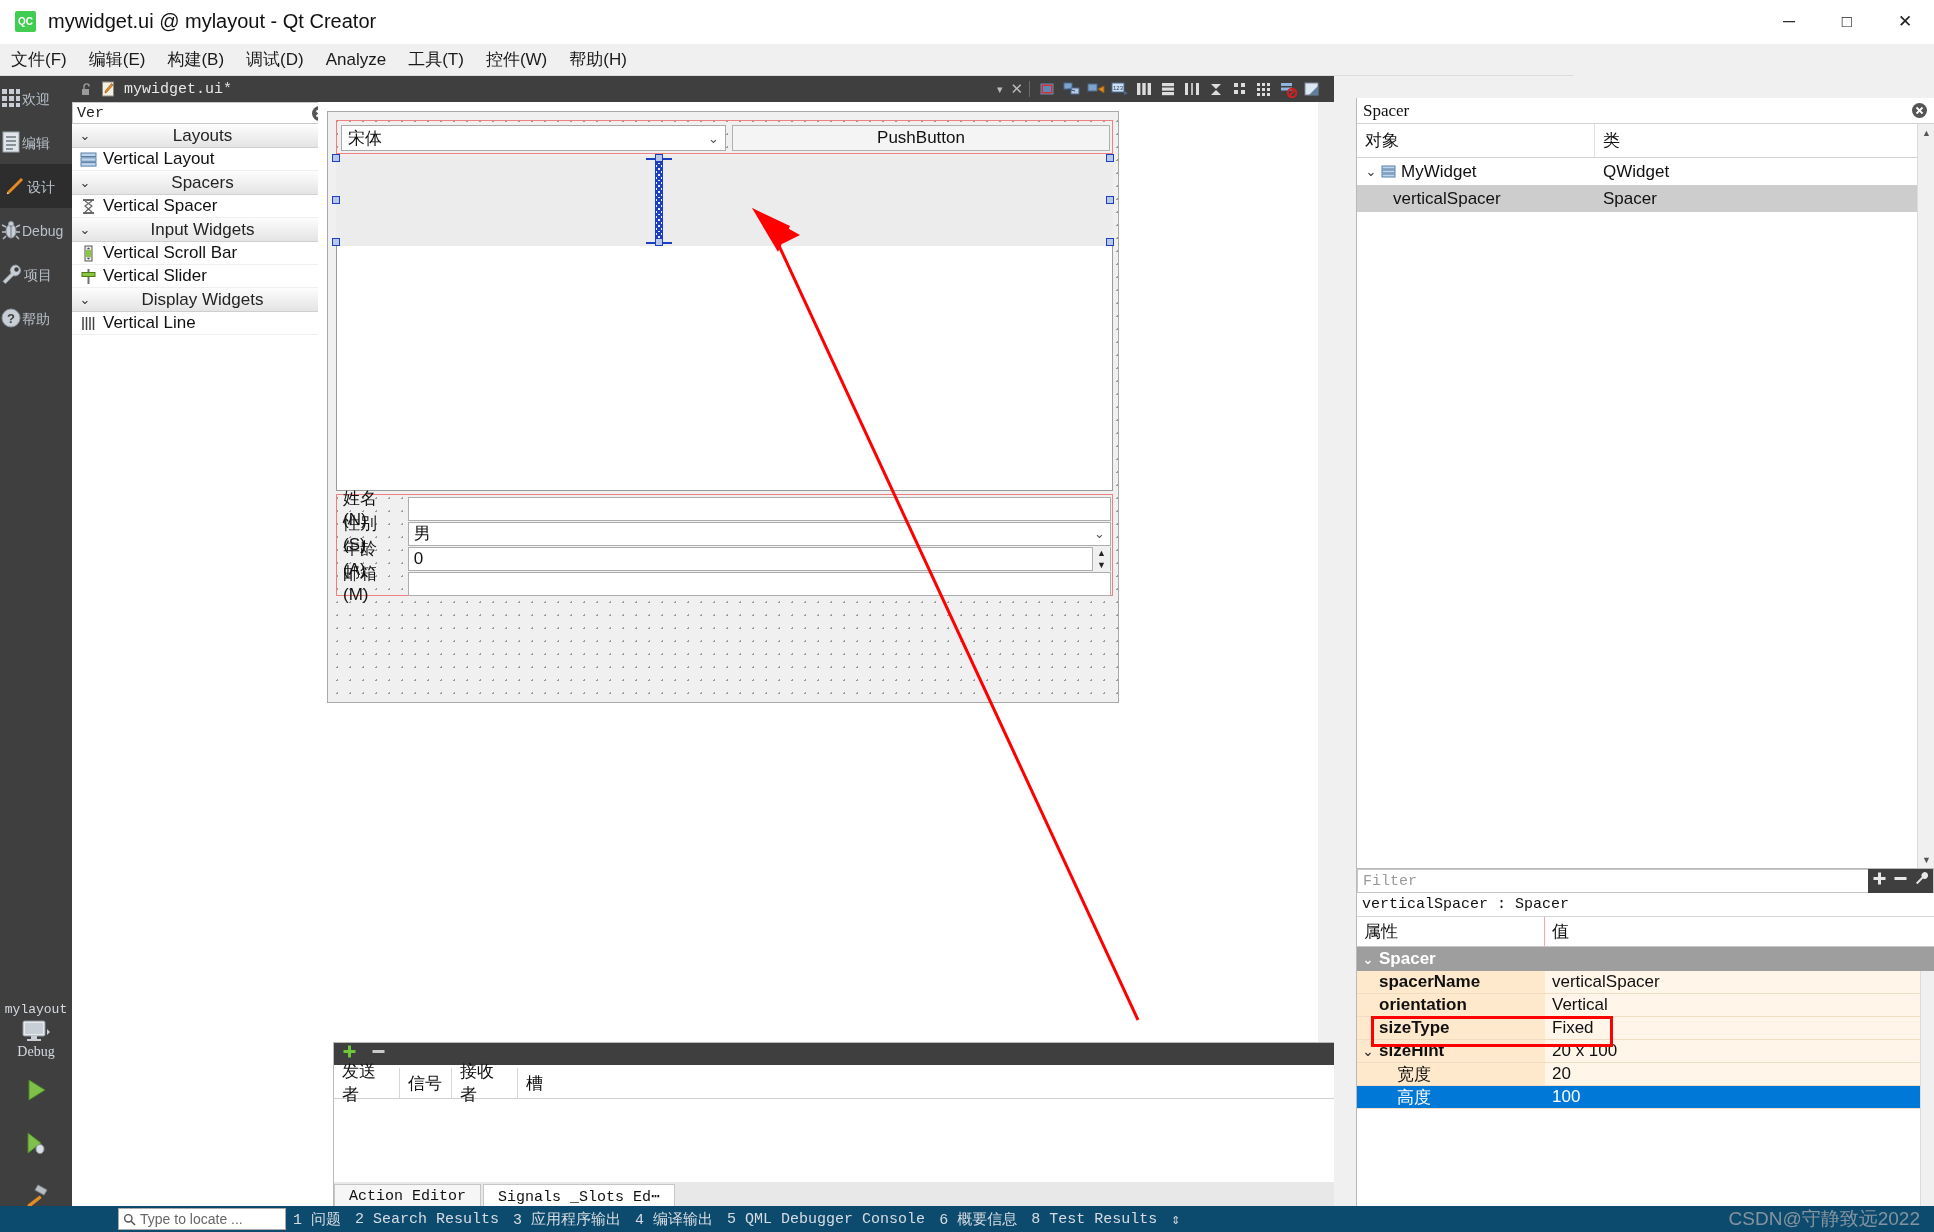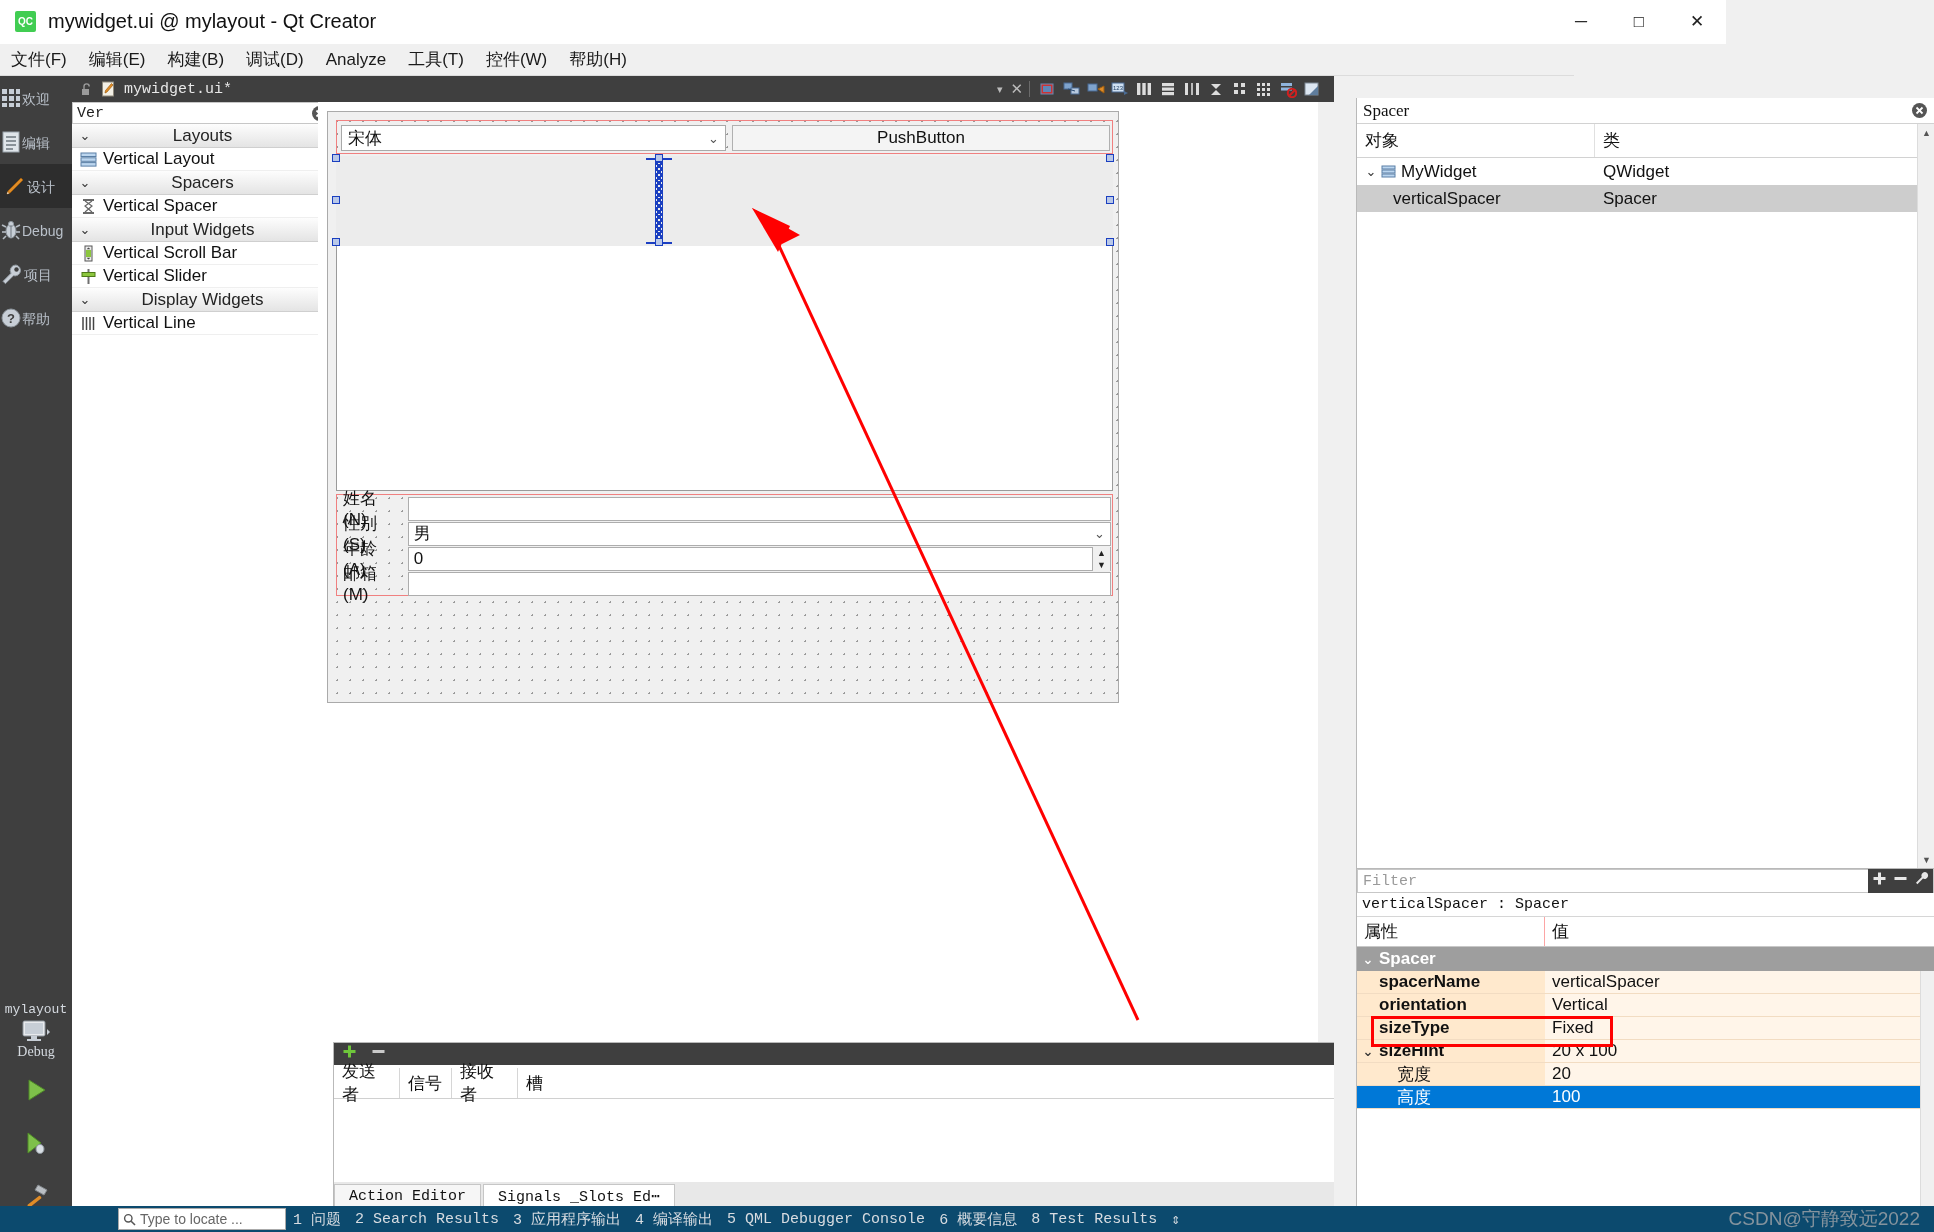--- a/index.html
+++ b/index.html
@@ -7,21 +7,21 @@
     width: 1934px; height: 1232px;
     font-family: "Liberation Sans", "DejaVu Sans", sans-serif;
     font-size: 17px;
     overflow: hidden;
     background: #f0f0f0;
   }
   #app { position: relative; width: 1934px; height: 1232px; }
 
   
   .titlebar {
-    position: absolute; left: 0; top: 0; width: 1726px; height: 44px;
+    position: absolute; left: 0; top: 0; width: 1934px; height: 44px;
     background: #ffffff; display: flex; align-items: center;
     border-bottom: 1px solid #ffffff;
   }
   .qc-logo {
     width: 21px; height: 21px; margin-left: 15px; margin-right: 12px;
     background: #41cd52; border-radius: 2px; color: #fff;
     font-size: 10px; font-weight: bold; line-height: 21px; text-align: center;
     font-family: "Liberation Sans", sans-serif;
   }
   .title-text { font-size: 20px; color: #111; font-family: "Liberation Sans", sans-serif; }

